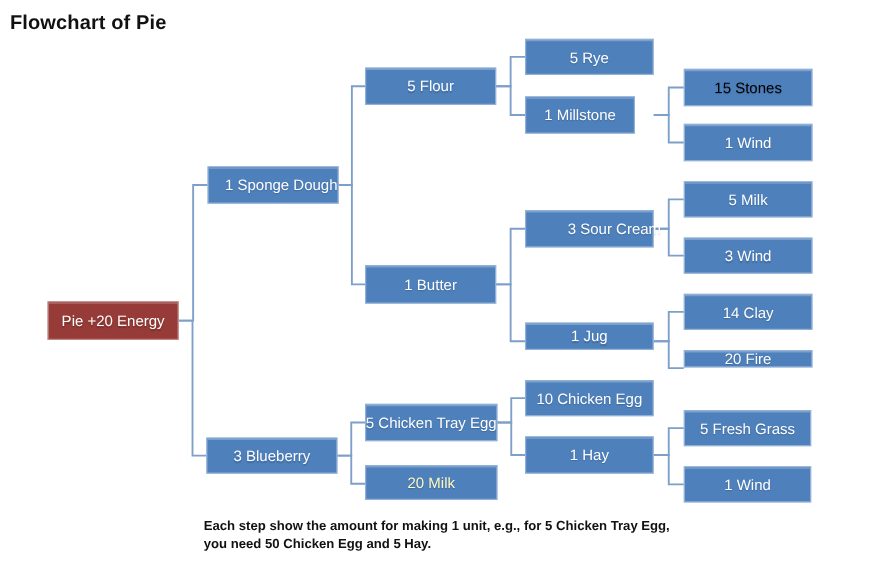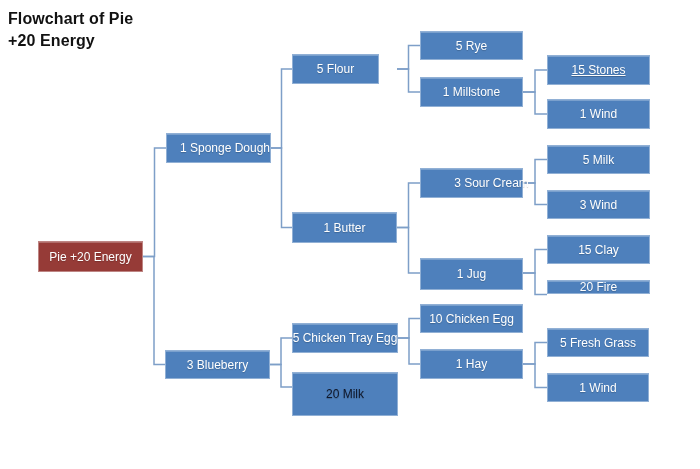--- a/index.html
+++ b/index.html
@@ -55,21 +55,21 @@
     font-size: 10.5px;
     line-height: 14px;
     font-weight: bold;
     color: #111111;
   }
 </style>
 </head>
 <body>
 
 <div class="stage">
-  <h1 class="page-title"><span>Flowchart of Pie</span><br><span>+20 Energy</span></h1>
+  <h1 class="page-title"><span>Flowchart of Pie</span><br></h1>
 
   <svg id="edges" viewBox="0 0 700 469" xmlns="http://www.w3.org/2000/svg">
       <path d="M 143 256.5 H 154.5 V 148 H 166" fill="none" stroke="#7e9fc8" stroke-width="1.5"></path>
       <path d="M 143 256.5 H 154 V 364.5 H 165" fill="none" stroke="#7e9fc8" stroke-width="1.5"></path>
       <path d="M 271 148 H 281.5 V 69 H 292" fill="none" stroke="#7e9fc8" stroke-width="1.5"></path>
       <path d="M 271 148 H 281.5 V 227.5 H 292" fill="none" stroke="#7e9fc8" stroke-width="1.5"></path>
       <path d="M 270 364.5 H 281 V 338 H 292" fill="none" stroke="#7e9fc8" stroke-width="1.5"></path>
       <path d="M 270 364.5 H 281 V 387 H 292" fill="none" stroke="#7e9fc8" stroke-width="1.5"></path>
       <path d="M 397 69 H 408.5 V 45.5 H 420" fill="none" stroke="#7e9fc8" stroke-width="1.5"></path>
       <path d="M 397 69 H 408.5 V 92 H 420" fill="none" stroke="#7e9fc8" stroke-width="1.5"></path>
@@ -84,33 +84,34 @@
       <path d="M 523 273 H 535 V 249.5 H 547" fill="none" stroke="#7e9fc8" stroke-width="1.5"></path>
       <path d="M 523 273 H 535 V 294.5 H 547" fill="none" stroke="#7e9fc8" stroke-width="1.5"></path>
       <path d="M 523 364 H 535 V 342.5 H 547" fill="none" stroke="#7e9fc8" stroke-width="1.5"></path>
       <path d="M 523 364 H 535 V 387.5 H 547" fill="none" stroke="#7e9fc8" stroke-width="1.5"></path>
     </svg>
 
   <div id="nodes">
       <div class="node" style="left: 38px; top: 241px; width: 105px; height: 31px; background: rgb(150, 59, 55); color: rgb(255, 255, 255);">Pie +20 Energy</div>
       <div class="node" style="left: 166px; top: 133px; width: 105px; height: 30px; background: rgb(78, 128, 188); color: rgb(255, 255, 255); padding-left: 13px;">1 Sponge Dough</div>
       <div class="node" style="left: 165px; top: 350px; width: 105px; height: 29px; background: rgb(78, 128, 188); color: rgb(255, 255, 255);">3 Blueberry</div>
-      <div class="node" style="left: 292px; top: 54px; width: 87px; height: 30px; background: rgb(78, 128, 188); color: rgb(255, 255, 255);">5 Flour</div>
+      <div class="node" style="left: 292px; top: 54px; width: 105px; height: 30px; background: rgb(78, 128, 188); color: rgb(255, 255, 255);">5 Flour</div>
       <div class="node" style="left: 292px; top: 212px; width: 105px; height: 31px; background: rgb(78, 128, 188); color: rgb(255, 255, 255);">1 Butter</div>
       <div class="node" style="left: 292px; top: 323px; width: 106px; height: 30px; background: rgb(78, 128, 188); color: rgb(255, 255, 255);">5 Chicken Tray Egg</div>
-      <div class="node" style="left: 292px; top: 372px; width: 106px; height: 44px; background: rgb(78, 128, 188); color: #0f172a;">20 Milk</div>
+      <div class="node" style="left: 292px; top: 372px; width: 106px; height: 28px; background: rgb(78, 128, 188); color: #fef9c3;">20 Milk</div>
       <div class="node" style="left: 420px; top: 31px; width: 103px; height: 29px; background: rgb(78, 128, 188); color: rgb(255, 255, 255);">5 Rye</div>
-      <div class="node" style="left: 420px; top: 77px; width: 103px; height: 30px; background: rgb(78, 128, 188); color: rgb(255, 255, 255);">1 Millstone</div>
+      <div class="node" style="left: 420px; top: 77px; width: 88px; height: 30px; background: rgb(78, 128, 188); color: rgb(255, 255, 255);">1 Millstone</div>
       <div class="node" style="left: 420px; top: 168px; width: 103px; height: 30px; background: rgb(78, 128, 188); color: rgb(255, 255, 255); padding-left: 40px;">3 Sour Cream</div>
-      <div class="node" style="left: 420px; top: 258px; width: 103px; height: 32px; background: rgb(78, 128, 188); color: rgb(255, 255, 255);">1 Jug</div>
+      <div class="node" style="left: 420px; top: 258px; width: 103px; height: 22px; background: rgb(78, 128, 188); color: rgb(255, 255, 255);">1 Jug</div>
       <div class="node" style="left: 420px; top: 304px; width: 103px; height: 29px; background: rgb(78, 128, 188); color: rgb(255, 255, 255);">10 Chicken Egg</div>
       <div class="node" style="left: 420px; top: 349px; width: 103px; height: 30px; background: rgb(78, 128, 188); color: rgb(255, 255, 255);">1 Hay</div>
-      <div class="node" style="left: 547px; top: 55px; width: 103px; height: 30px; background: rgb(78, 128, 188); color: #ffffff; text-decoration: underline;">15 Stones</div>
+      <div class="node" style="left: 547px; top: 55px; width: 103px; height: 30px; background: rgb(78, 128, 188); color: #000000;">15 Stones</div>
       <div class="node" style="left: 547px; top: 99px; width: 103px; height: 30px; background: rgb(78, 128, 188); color: rgb(255, 255, 255);">1 Wind</div>
       <div class="node" style="left: 547px; top: 145px; width: 103px; height: 29px; background: rgb(78, 128, 188); color: rgb(255, 255, 255);">5 Milk</div>
       <div class="node" style="left: 547px; top: 190px; width: 103px; height: 29px; background: rgb(78, 128, 188); color: rgb(255, 255, 255);">3 Wind</div>
-      <div class="node" style="left: 547px; top: 235px; width: 103px; height: 29px; background: rgb(78, 128, 188); color: rgb(255, 255, 255);">15 Clay</div>
+      <div class="node" style="left: 547px; top: 235px; width: 103px; height: 29px; background: rgb(78, 128, 188); color: rgb(255, 255, 255);">14 Clay</div>
       <div class="node" style="left: 547px; top: 280px; width: 103px; height: 14px; background: rgb(78, 128, 188); color: rgb(255, 255, 255);">20 Fire</div>
       <div class="node" style="left: 547px; top: 328px; width: 102px; height: 29px; background: rgb(78, 128, 188); color: rgb(255, 255, 255);">5 Fresh Grass</div>
       <div class="node" style="left: 547px; top: 373px; width: 102px; height: 29px; background: rgb(78, 128, 188); color: rgb(255, 255, 255);">1 Wind</div>
     </div>
 
+  <p class="caption">Each step show the amount for making 1 unit, e.g., for 5 Chicken Tray Egg, you need 50 Chicken Egg and 5 Hay.</p>
 </div>
 
 </body></html>

